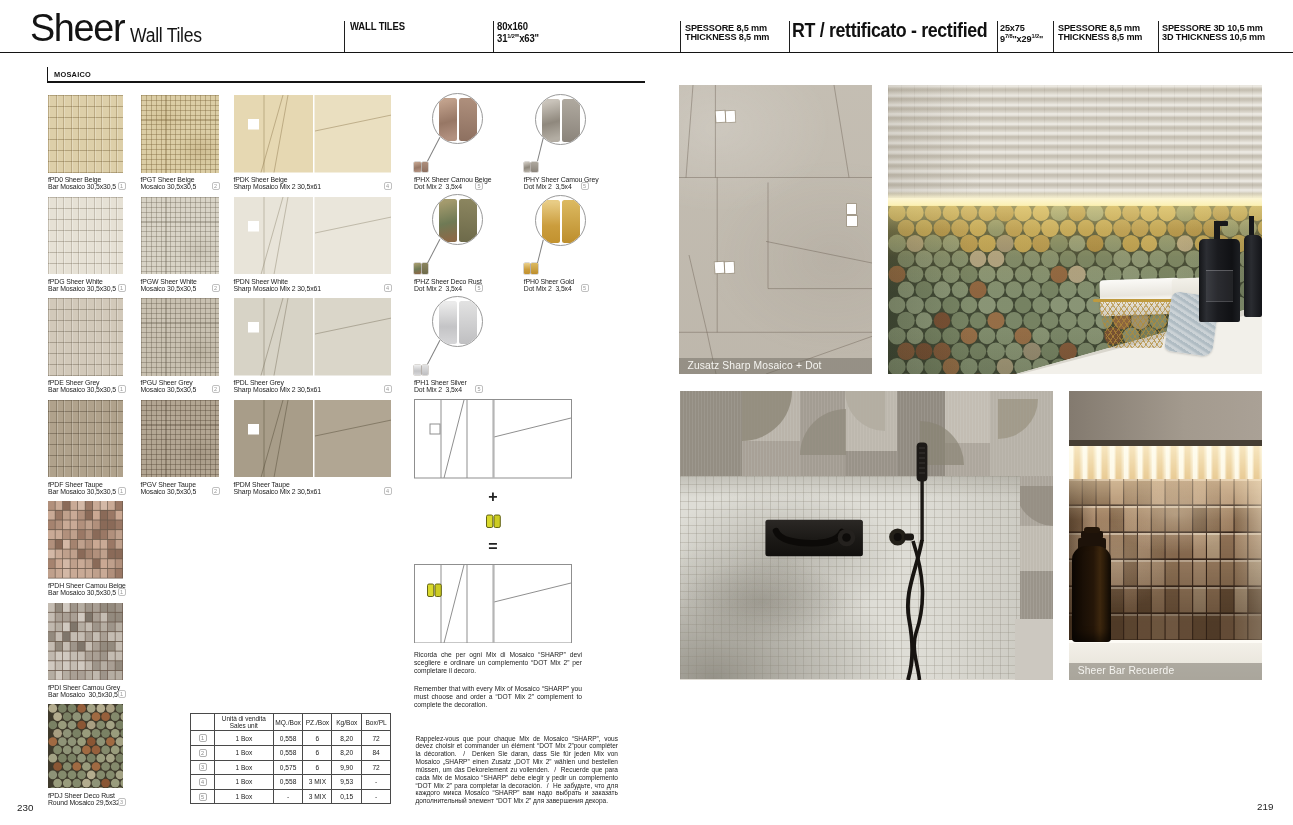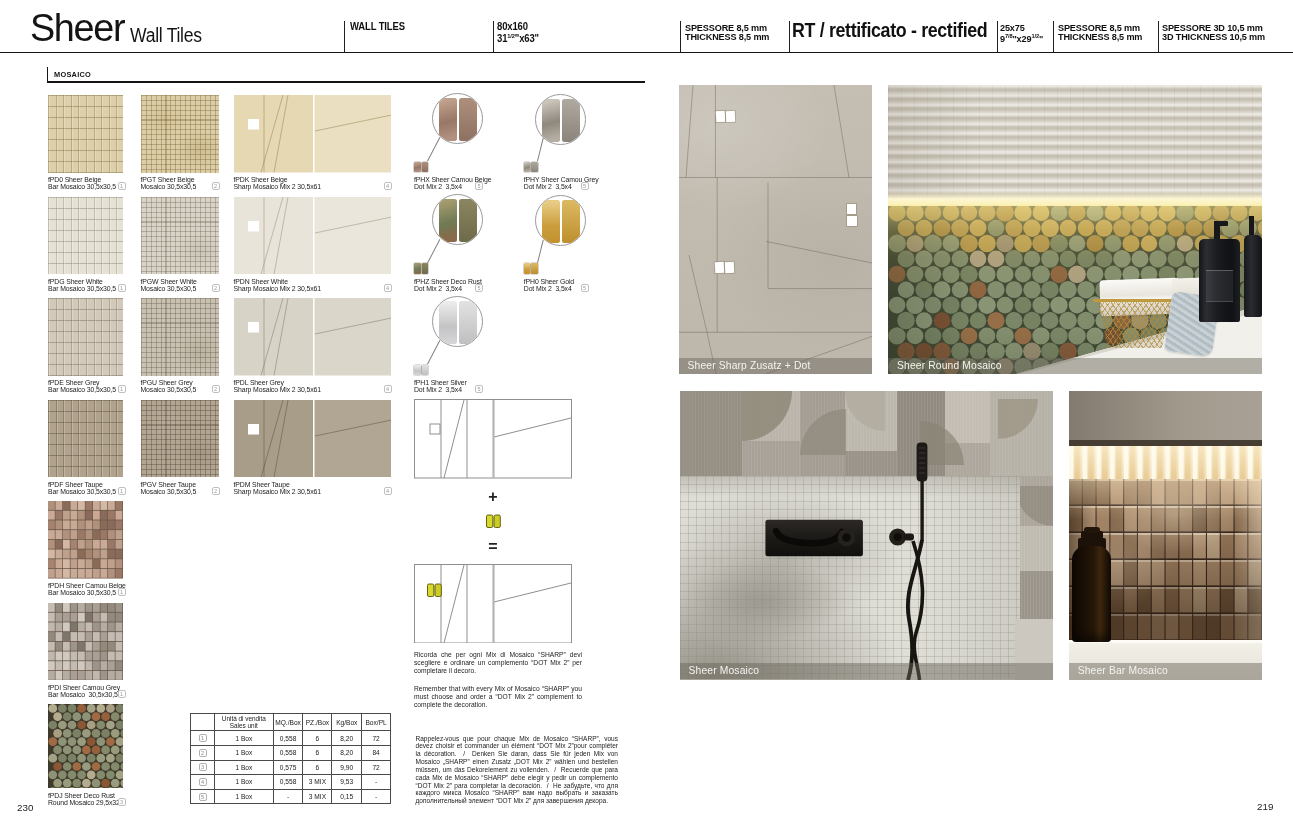--- a/index.html
+++ b/index.html
@@ -572,21 +572,21 @@
 <line x1="87" y1="156.4" x2="194" y2="178.2"></line>
 <line x1="87" y1="289" x2="194" y2="251"></line>
 </g>
       </svg>
 <div class="dotsq" style="left:37.5px;top:26px;width:8.5px;height:10.5px;transform:rotate(-4deg)"></div>
 <div class="dotsq" style="left:47.5px;top:25.5px;width:9px;height:11px;transform:rotate(-3deg)"></div>
 <div class="dotsq" style="left:168px;top:119px;width:9.5px;height:10px"></div>
 <div class="dotsq" style="left:168.5px;top:130.5px;width:9.5px;height:10.5px"></div>
 <div class="dotsq" style="left:36px;top:177px;width:8.5px;height:11px;transform:rotate(-4deg)"></div>
 <div class="dotsq" style="left:46px;top:176.5px;width:9px;height:11px;transform:rotate(-3deg)"></div>
-<div class="cap">Sheer Sharp Zusatz + Dot</div>
+<div class="cap">Zusatz Sharp Mosaico + Dot</div>
 </div>
 <div class="ph" style="left:888px;top:85px;width:373.7px;height:289px;background:#ddd8cd">
 <div class="a" style="left:0;top:0;width:100%;height:115px;background-color:#dcd7cb;background-image:
 linear-gradient(90deg,rgba(120,112,98,.18),rgba(120,112,98,0) 25%),
 repeating-linear-gradient(180deg,rgba(255,255,255,.4) 0 1.5px,rgba(122,113,97,.22) 4px 5.5px,rgba(255,255,255,.28) 9.5px),
 repeating-linear-gradient(90deg,rgba(110,100,88,.1) 0 1px,transparent 1px 13px)"></div>
 <div class="a" style="left:0;top:113px;width:100%;height:7px;background:#efece4;box-shadow:0 1px 2px rgba(90,85,70,.45)"></div>
 <svg class="a" style="left:0;top:120px" width="374" height="232" viewBox="0 0 374 232">
         <rect width="374" height="232" fill="#3d4531"></rect>
         <circle cx="9.0" cy="7.7" r="8.7" fill="#c0a04c"></circle>
@@ -944,21 +944,20 @@
 linear-gradient(180deg,rgba(140,112,56,.1),rgba(110,88,42,.16))"></div>
 <div class="a" style="left:205px;top:214px;width:84px;height:2.5px;background:#bf9a3e;border-radius:2px"></div>
 <div class="a" style="left:280px;top:209px;width:48px;height:60px;border-radius:8px 14px 10px 6px;background:
 repeating-linear-gradient(25deg,#cbd2d6 0 2px,#b0bcc3 4px 6px),linear-gradient(160deg,#d2d8dc,#aab5bd);transform:rotate(8deg);box-shadow:0 1px 2px rgba(60,60,60,.22)"></div>
 <div class="a" style="left:325.5px;top:135.5px;width:6px;height:21px;background:#17181a"></div>
 <div class="a" style="left:325.5px;top:136px;width:14px;height:5px;background:#17181a;border-radius:1px"></div>
 <div class="a" style="left:311px;top:154px;width:41px;height:83px;background:linear-gradient(90deg,#141518 0,#2c2e33 18%,#1a1b1f 45%,#101114 80%,#1d1f23);border-radius:5px 5px 2px 2px"></div>
 <div class="a" style="left:318px;top:185px;width:27px;height:32px;background:rgba(200,200,205,.1);border-top:1px solid rgba(210,210,215,.3);border-bottom:1px solid rgba(210,210,215,.2)"></div>
 <div class="a" style="left:361px;top:131px;width:5px;height:20px;background:#17181a"></div>
 <div class="a" style="left:356px;top:150px;width:17.7px;height:82px;background:linear-gradient(90deg,#17181c,#2a2c31 40%,#131418);border-radius:5px 5px 2px 2px"></div>
-<div class="cap">Sheer Round Mosaico</div>
 </div>
     <div class="ph" style="left:679.5px;top:390.5px;width:373px;height:289px;background:#dedad2">
       <div class="a" style="left:0;top:0;width:373px;height:85.4px;background:#aaa49a"></div>
       <div class="a" style="left:0px;top:0px;width:62px;height:85px;background:#989287;background-image:repeating-linear-gradient(90deg,rgba(255,255,255,.09) 0 1px,transparent 1px 3px)"></div>
       <div class="a" style="left:62px;top:0px;width:58px;height:50px;background:#c2bdb3;background-image:repeating-linear-gradient(90deg,rgba(255,255,255,.09) 0 1px,transparent 1px 3px)"></div>
       <div class="a" style="left:62px;top:50px;width:58px;height:35px;background:#aea89e;background-image:repeating-linear-gradient(90deg,rgba(255,255,255,.09) 0 1px,transparent 1px 3px)"></div>
       <div class="a" style="left:120px;top:0px;width:45px;height:85px;background:#a9a399;background-image:repeating-linear-gradient(90deg,rgba(255,255,255,.09) 0 1px,transparent 1px 3px)"></div>
       <div class="a" style="left:165px;top:0px;width:52px;height:60px;background:#c6c1b7;background-image:repeating-linear-gradient(90deg,rgba(255,255,255,.09) 0 1px,transparent 1px 3px)"></div>
       <div class="a" style="left:165px;top:60px;width:52px;height:25px;background:#9e988e;background-image:repeating-linear-gradient(90deg,rgba(255,255,255,.09) 0 1px,transparent 1px 3px)"></div>
       <div class="a" style="left:217px;top:0px;width:48px;height:85px;background:#958f85;background-image:repeating-linear-gradient(90deg,rgba(255,255,255,.09) 0 1px,transparent 1px 3px)"></div>
@@ -1003,21 +1002,20 @@
           <line x1="239" y1="62" x2="245" y2="62"></line>
           <line x1="239" y1="67" x2="245" y2="67"></line>
           <line x1="239" y1="72" x2="245" y2="72"></line>
           <line x1="239" y1="77" x2="245" y2="77"></line>
           <line x1="239" y1="82" x2="245" y2="82"></line>
         </g>
 <rect x="240.4" y="90" width="3.4" height="60" fill="#1b1815"></rect>
 <path d="M242,149 C237,178 224,200 229,228 C233,250 234,268 228,289" stroke="#171411" stroke-width="3.9" fill="none"></path>
 <path d="M233,150 C244,184 246,212 236,242 C231,258 238,274 239.5,289" stroke="#171411" stroke-width="3.6" fill="none"></path>
 </svg>
-      <div class="cap">Sheer Mosaico</div>
     </div>
 <div class="ph" style="left:1068.7px;top:390.5px;width:193.1px;height:289px;background:#97795c">
 <div class="a" style="left:0;top:0;width:100%;height:49px;background:linear-gradient(90deg,#837a6f,#a39a8e 60%,#aaa196)"></div>
 <div class="a" style="left:0;top:49px;width:100%;height:6px;background:#463e33"></div>
 <div class="a" style="left:0;top:55px;width:100%;height:33px;background-image:repeating-linear-gradient(90deg,rgba(255,253,240,.9) 0 3.5px,rgba(232,198,140,.3) 6px 10px,rgba(255,253,240,.65) 13.8px),linear-gradient(180deg,#fdf4d6,#e9cd98)"></div>
 <svg class="a" style="left:0;top:88px" width="194" height="162" viewBox="0 0 194 162">
         <rect width="194" height="162" fill="#33231a"></rect>
         <rect x="0.0" y="0.0" width="12.7" height="25.4" fill="#7b5f44"></rect>
         <rect x="0.0" y="0.0" width="12.7" height="2" fill="rgba(255,246,228,.5)"></rect>
         <rect x="13.8" y="0.0" width="12.7" height="25.4" fill="#6f553c"></rect>
@@ -1229,14 +1227,14 @@
         <rect x="193.2" y="162.0" width="12.7" height="25.4" fill="#8d6f52"></rect>
         <rect x="193.2" y="162.0" width="12.7" height="2" fill="rgba(255,246,228,.5)"></rect>
       </svg>
       <div class="a" style="left:0;top:88px;width:100%;height:162px;background:radial-gradient(90px 55px at 55% 22%,rgba(252,240,215,.32),transparent 70%),radial-gradient(80px 70px at 25% 50%,rgba(248,234,208,.16),transparent 70%),linear-gradient(180deg,rgba(250,228,190,.5),rgba(0,0,0,0) 25%,rgba(48,32,18,.5) 88%),linear-gradient(90deg,rgba(48,32,18,.5),rgba(0,0,0,0) 14%,rgba(0,0,0,0) 85%,rgba(252,240,214,.45))"></div>
 <div class="a" style="left:0;top:249px;width:100%;height:40px;background:linear-gradient(180deg,#f4f1ea,#e4e0d6)"></div>
 <div class="a" style="left:0;top:249px;width:100%;height:3px;background:#fdfbf5"></div>
 <div class="a" style="left:12px;top:140.5px;width:22px;height:8px;border-radius:2px;background:#1d1209"></div>
 <div class="a" style="left:15px;top:136px;width:16px;height:6px;border-radius:3px;background:#221509"></div>
 <div class="a" style="left:9px;top:147px;width:28px;height:12px;border-radius:2px;background:#1d1209"></div>
 <div class="a" style="left:3.5px;top:155px;width:39px;height:96px;border-radius:14px 14px 4px 4px;background:linear-gradient(90deg,#0e0803,#251608 55%,#3d270e 72%,#140c04);box-shadow:inset 0 -6px 8px rgba(0,0,0,.5)"></div>
-<div class="cap">Sheer Bar Mosaico</div>
+<div class="cap">Sheer Bar Recuerde</div>
 </div>
 </div>
 </body></html>

